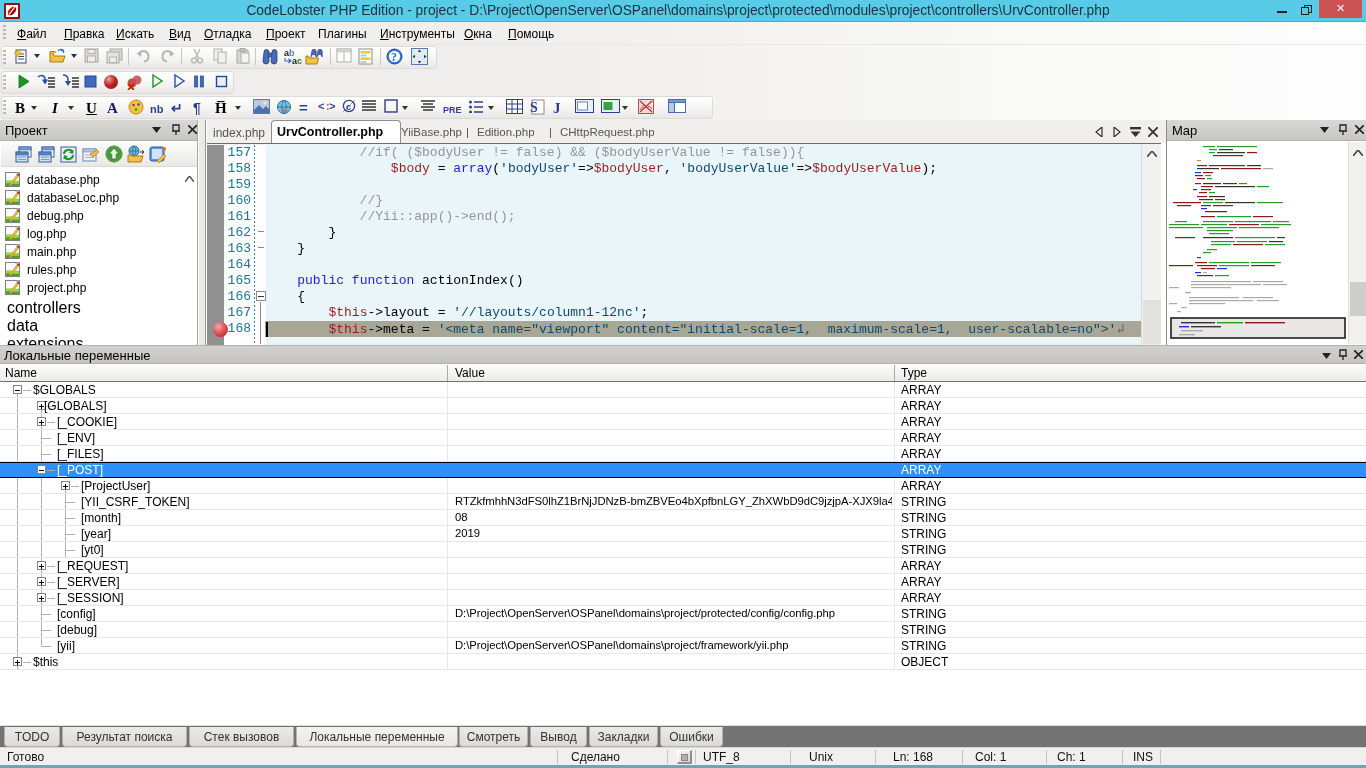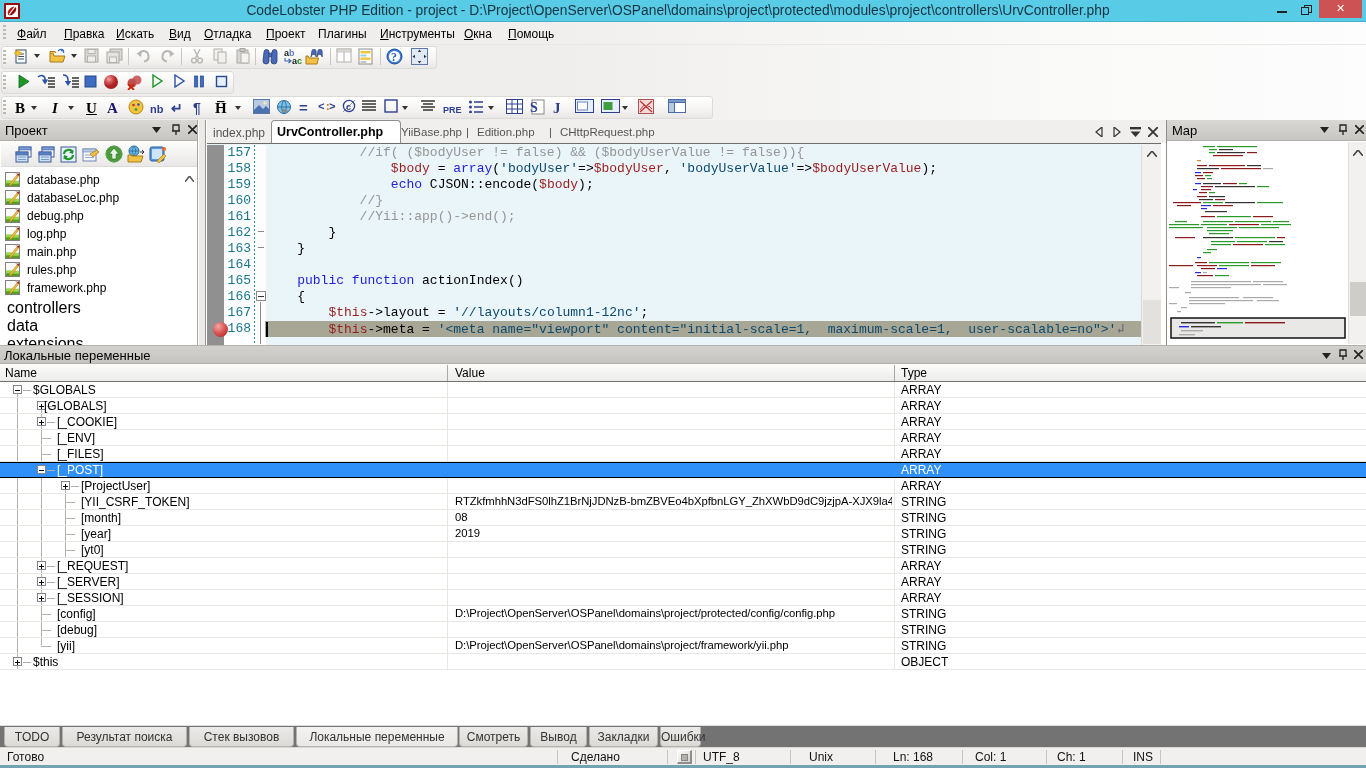--- a/index.html
+++ b/index.html
@@ -445,21 +445,21 @@
 <div class="pfile" style="top:143px;">rules.php</div>
 <div class="abs" style="left:5px;top:160px;"><svg width="17" height="16">
         <rect x="0.5" y="0.5" width="14" height="14" fill="#fcfcfc" stroke="#808080"></rect>
         <path d="M10 0.5 L14.5 4 L14.5 0.5 Z" fill="#e8e8e8" stroke="#808080" stroke-width="0.6"></path>
         <path d="M1 8 h12 M1 10.5 h12" stroke="#c8c8c8" stroke-width="0"></path>
         <path d="M1 14 L1 8.5 C5 7.5 9 9.5 14 8.5 L14 14 Z" fill="#9ad84a"></path>
         <path d="M1 14 L1 11.5 C5 10.5 9 12.5 14 11.5 L14 14 Z" fill="#55a01e"></path>
         <path d="M12.6 2.2 L5.2 11.6 L4.2 14.2 L6.6 12.8 L14 3.4 Z" fill="#f5c33b" stroke="#a87b1c" stroke-width="0.6"></path>
         <circle cx="13.4" cy="2.6" r="1.2" fill="#a02828"></circle>
       </svg></div>
-<div class="pfile" style="top:161px;">framework.php</div>
+<div class="pfile" style="top:161px;">project.php</div>
 <div class="pfolder" style="top:179px;">controllers</div>
 <div class="pfolder" style="top:197px;">data</div>
 <div class="pfolder" style="top:215px;">extensions</div>
 <svg class="abs" style="left:185px;top:56px;" width="9" height="6">
       <path d="M0 6 L4.5 0 L9 6" stroke="#555" stroke-width="1.5" fill="none"></path>
     </svg>
 </div>
 <div id="splitter" class="abs"></div>
 <div id="tabbar" class="abs">
 <div class="abs" style="left:6px;top:6px;font-size:12px;color:#555;">index.php</div>
@@ -503,21 +503,20 @@
 <div class="ln" style="top:177px;">168</div>
 <div class="abs" style="left:47px;top:1px;width:1px;height:200px;background:repeating-linear-gradient(#2a8ba0 0 2px,#fdfdfd 2px 4px);"></div>
 <div class="abs" style="left:6px;top:178px;width:15px;height:15px;border-radius:50%;background:radial-gradient(circle at 35% 30%,#f2a9a9,#d94f4f 50%,#a81d1d);"></div>
 <div class="abs" style="left:51px;top:87px;width:6px;height:1px;background:#8a8a8a;"></div>
 <div class="abs" style="left:51px;top:103px;width:6px;height:1px;background:#8a8a8a;"></div>
 <div class="abs" style="left:48.5px;top:147px;width:10px;height:10px;border:1px solid #8a8a8a;background:#fff;"></div>
 <div class="abs" style="left:50.5px;top:151.5px;width:6px;height:1px;background:#333;"></div>
 <div class="abs" style="left:53px;top:158px;width:1px;height:42px;background:#8a8a8a;"></div>
 <div class="codeline" style="top:1px;"><span class="cmt">            //if( ($bodyUser != false) &amp;&amp; ($bodyUserValue != false)){</span></div>
 <div class="codeline" style="top:17px;">                <span class="vr">$body</span> = <span class="kw">array</span>(<span class="st">'bodyUser'</span>=&gt;<span class="vr">$bodyUser</span>, <span class="st">'bodyUserValue'</span>=&gt;<span class="vr">$bodyUserValue</span>);</div>
-<div class="codeline" style="top:33px;">                <span class="kw">echo</span> CJSON::encode(<span class="vr">$body</span>);</div>
 <div class="codeline" style="top:49px;"><span class="cmt">            //}</span></div>
 <div class="codeline" style="top:65px;"><span class="cmt">            //Yii::app()-&gt;end();</span></div>
 <div class="codeline" style="top:81px;">        }</div>
 <div class="codeline" style="top:97px;">    }</div>
 <div class="codeline" style="top:113px;"></div>
 <div class="codeline" style="top:129px;">    <span class="kw">public</span> <span class="kw">function</span> actionIndex()</div>
 <div class="codeline" style="top:145px;">    {</div>
 <div class="codeline" style="top:161px;">        <span class="vr">$this</span>-&gt;layout = <span class="st">'//layouts/column1-12nc'</span>;</div>
 <div class="codeline" style="top:177px;">        <span class="vr">$this</span>-&gt;meta = <span class="st">'&lt;meta name="viewport" content="initial-scale=1,  maximum-scale=1,  user-scalable=no"&gt;'</span><span style="color:#667;">↲</span></div>
 <div class="abs" style="left:59px;top:178px;width:2px;height:15px;background:#000;"></div>
@@ -803,21 +802,21 @@
     </div>
 <div class="btab" style="left:459px;width:69px;">
       <div style="margin-top:3px;">Смотреть</div>
     </div>
 <div class="btab" style="left:530px;width:57px;">
       <div style="margin-top:3px;">Вывод</div>
     </div>
 <div class="btab" style="left:589px;width:69px;">
       <div style="margin-top:3px;">Закладки</div>
     </div>
-<div class="btab" style="left:660px;width:41px;">
+<div class="btab" style="left:660px;width:63px;">
       <div style="margin-top:3px;">Ошибки</div>
     </div>
 </div>
 <div id="status" class="abs">
 <div class="stxt" style="left:7px;">Готово</div>
 <div class="stxt" style="left:571px;">Сделано</div>
 <div class="abs" style="left:677px;top:2px;width:15px;height:14px;background:linear-gradient(135deg,#fbfbfa,#d6d4d1);border-right:2px solid #8f8d8a;border-bottom:2px solid #8f8d8a;border-top:1px solid #fff;border-left:1px solid #fff;">
       <div style="margin:3px 0 0 3px;width:7px;height:7px;background:#b3b1ae;border:1px solid #88867f;"></div>
     </div>
 <div class="stxt" style="left:703px;">UTF_8</div>

